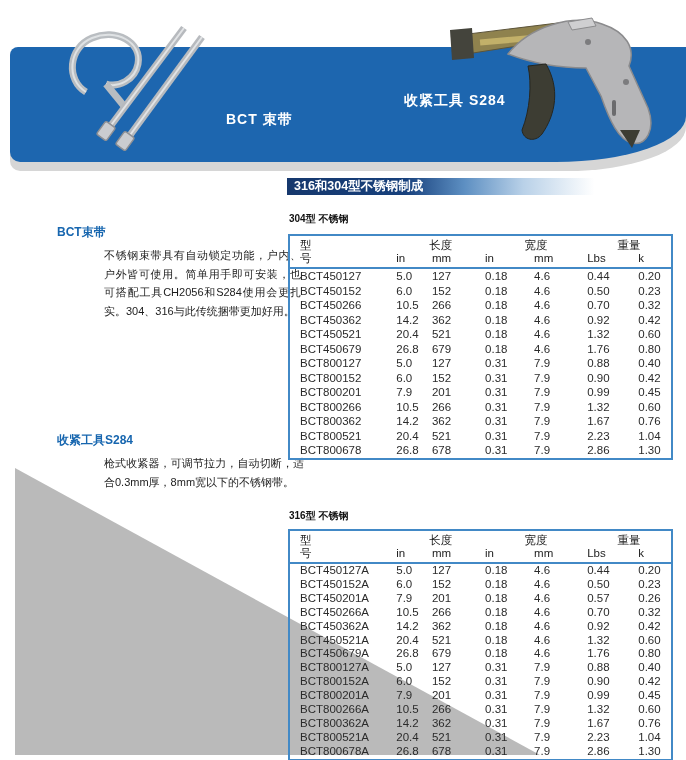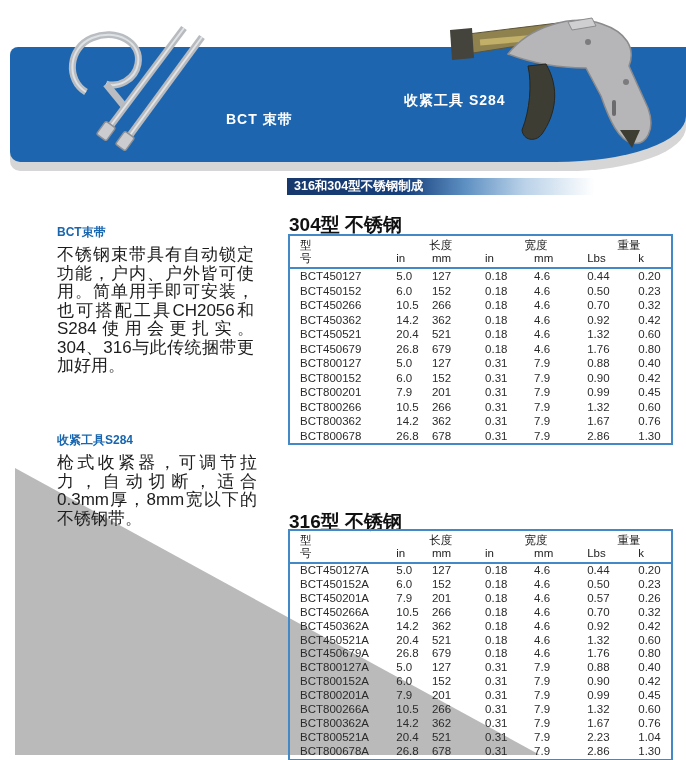--- a/index.html
+++ b/index.html
@@ -29,34 +29,35 @@
   .art{position:absolute;z-index:3;}
   .art-ties{left:58px;top:20px;}
   .art-tool{left:450px;top:10px;}
   
   .col-title{
     position:absolute;z-index:5;color:#1766af;font-weight:bold;font-size:12px;white-space:nowrap;
   }
   .title-tie{left:57px;top:224px;}
   .title-tool{left:57px;top:432px;}
   .col-para{
-    position:absolute;z-index:5;color:#1c1c1c;font-size:17px;line-height:18.5px;
+    position:absolute;z-index:5;color:#1c1c1c;font-size:11px;line-height:18.5px;
     text-align:justify;
+    margin-left:47px;
   }
   .para-tie{left:57px;top:246px;width:197px;}
   .para-tool{left:57px;top:454px;width:200px;}
   
   .section-bar{
     position:absolute;left:287px;top:178px;width:394px;height:17px;z-index:5;
     background:linear-gradient(to right,#16386d 0%,#17407c 30%,#5d8fc2 45%,#b9d1e8 60%,#ffffff 78%);
     color:#ffffff;font-weight:bold;font-size:12.5px;line-height:17px;
     padding-left:7px;box-sizing:border-box;white-space:nowrap;
   }
   .table-title{
-    position:absolute;z-index:5;color:#111111;font-weight:bold;font-size:19px;white-space:nowrap;
+    position:absolute;z-index:5;color:#111111;font-weight:bold;font-size:10px;white-space:nowrap;
   }
   .title-t1{left:289px;top:212px;}
   .title-t2{left:289px;top:509px;}
   
   table.spec{
     position:absolute;left:288px;width:385px;z-index:5;
     border:2px solid #4289c6;border-collapse:collapse;background:transparent;
     font-size:11.5px;color:#2b2b2b;table-layout:fixed;
   }
   .spec-t1{top:234px;}
@@ -244,20 +245,29 @@
         <tr>
           <td class="model">BCT800362</td>
           <td>14.2</td>
           <td>362</td>
           <td>0.31</td>
           <td>7.9</td>
           <td>1.67</td>
           <td>0.76</td>
         </tr>
         <tr>
+          <td class="model">BCT800521</td>
+          <td>20.4</td>
+          <td>521</td>
+          <td>0.31</td>
+          <td>7.9</td>
+          <td>2.23</td>
+          <td>1.04</td>
+        </tr>
+        <tr>
           <td class="model">BCT800678</td>
           <td>26.8</td>
           <td>678</td>
           <td>0.31</td>
           <td>7.9</td>
           <td>2.86</td>
           <td>1.30</td>
         </tr>
       </tbody>
   </table>

